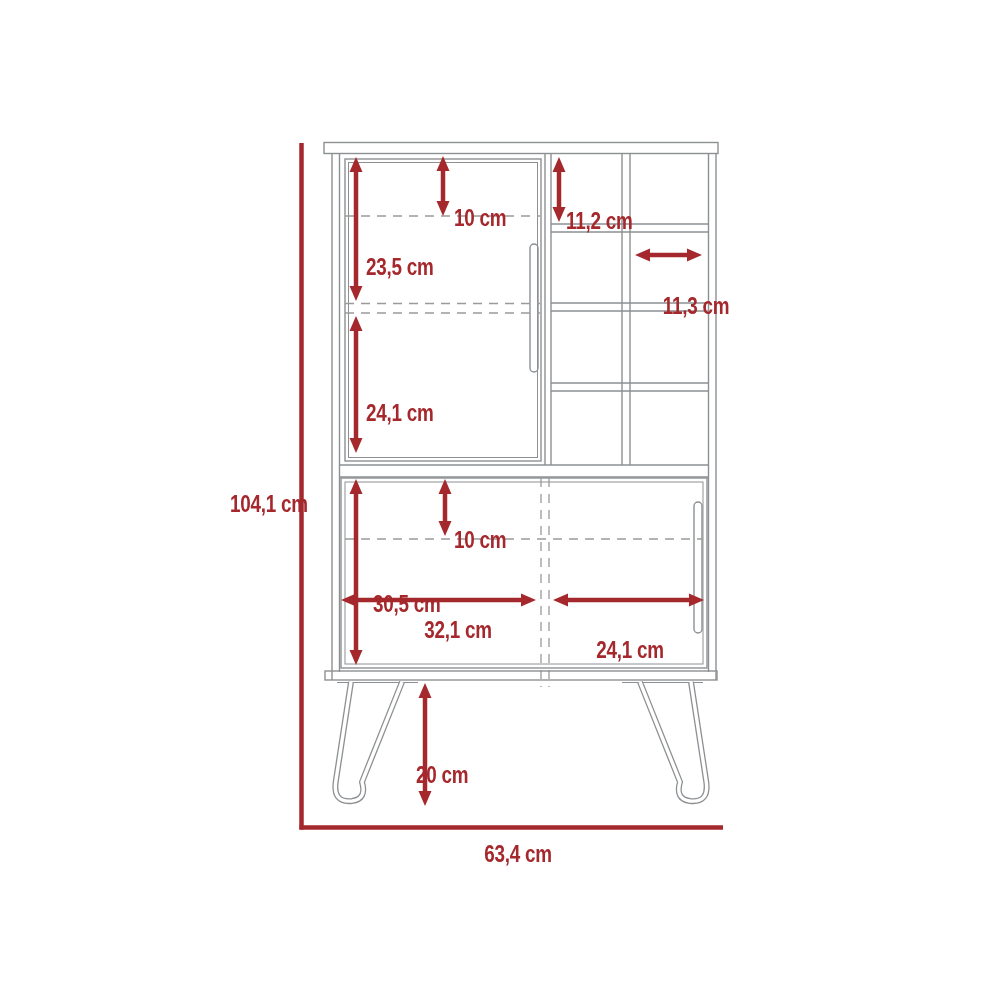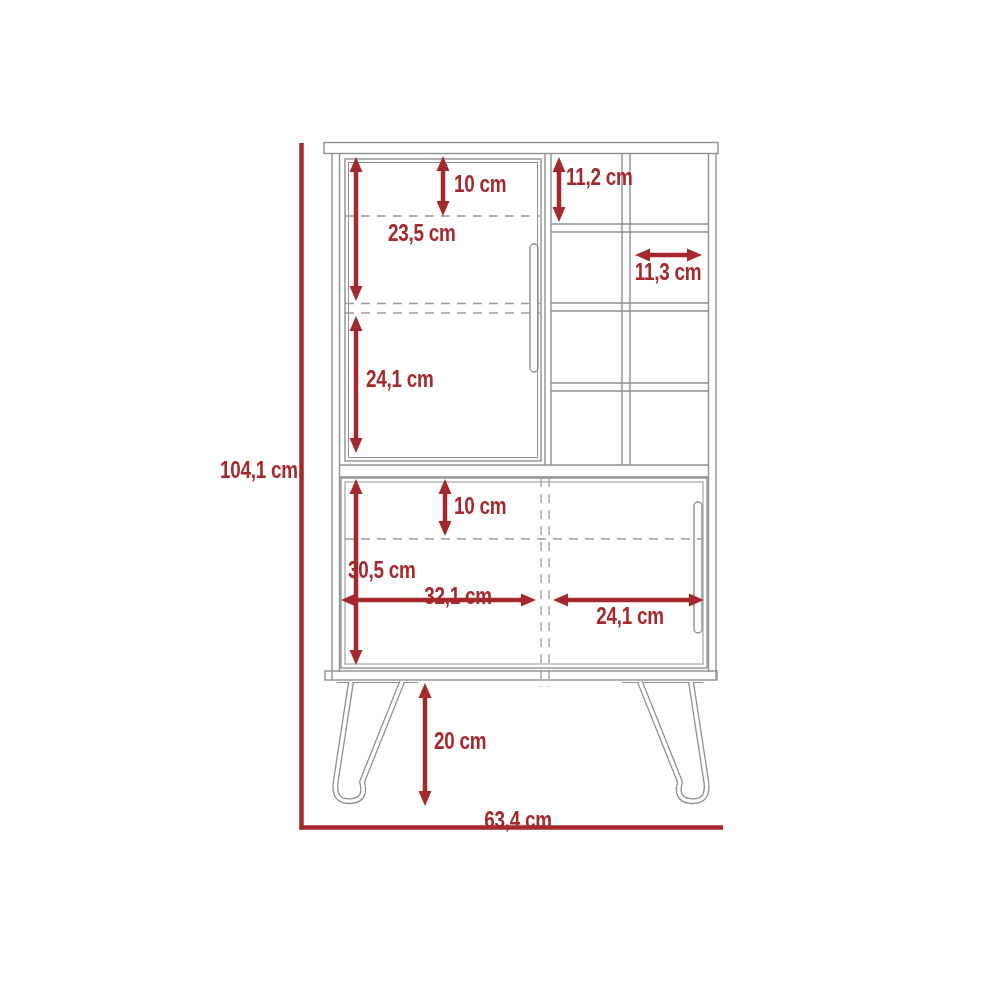--- a/index.html
+++ b/index.html
@@ -9,21 +9,21 @@
   }
   html,body{margin:0;padding:0;background:#fff;}
   .stage{
     position:relative;width:1000px;height:1000px;background:#fff;overflow:hidden;
     font-family:"Liberation Sans",sans-serif;
   }
   .stage svg{position:absolute;left:0;top:0;}
   .dim-label{
     position:absolute;color:var(--red);
     font:700 23px "Liberation Sans",sans-serif;
-    line-height:1;white-space:nowrap;
+    line-height:1;white-space:nowrap;margin-top:34px;
   }
   .dim-label > span{
     display:inline-block;transform:scaleX(.82);
     transform-origin:left top;letter-spacing:-.3px;
   }
   .dim-label.center{transform:translateX(-50%);}
   .dim-label.center > span{transform-origin:center top;}
 </style>
 </head>
 <body>
@@ -157,30 +157,30 @@
       </g>
 
       <g>
         <line x1="425" y1="693" x2="425" y2="796" stroke-width="4.5"></line>
         <polygon points="425,683 418.5,698 431.5,698" stroke="none"></polygon>
         <polygon points="425,806 418.5,791 431.5,791" stroke="none"></polygon>
       </g>
     </g>
   </svg>
 
-  <div class="dim-label" style="left:220px;top:459px"><span>104,1 cm</span></div>
+  <div class="dim-label" style="left:230px;top:459px"><span>104,1 cm</span></div>
   <div class="dim-label center" style="left:518px;top:809px"><span>63,4 cm</span></div>
 
   <div class="dim-label" style="left:454px;top:173px"><span>10 cm</span></div>
-  <div class="dim-label" style="left:388px;top:222px"><span>23,5 cm</span></div>
+  <div class="dim-label" style="left:366px;top:222px"><span>23,5 cm</span></div>
   <div class="dim-label" style="left:366px;top:368px"><span>24,1 cm</span></div>
 
-  <div class="dim-label" style="left:566px;top:166px"><span>11,2 cm</span></div>
-  <div class="dim-label center" style="left:668px;top:261px"><span>11,3 cm</span></div>
+  <div class="dim-label" style="left:566px;top:176px"><span>11,2 cm</span></div>
+  <div class="dim-label center" style="left:696px;top:261px"><span>11,3 cm</span></div>
 
   <div class="dim-label" style="left:454px;top:495px"><span>10 cm</span></div>
-  <div class="dim-label" style="left:348px;top:559px"><span>30,5 cm</span></div>
+  <div class="dim-label" style="left:373px;top:559px"><span>30,5 cm</span></div>
   <div class="dim-label center" style="left:458px;top:585px"><span>32,1 cm</span></div>
   <div class="dim-label center" style="left:630px;top:605px"><span>24,1 cm</span></div>
 
-  <div class="dim-label" style="left:434px;top:730px"><span>20 cm</span></div>
+  <div class="dim-label" style="left:416px;top:730px"><span>20 cm</span></div>
 
 </div>
 
 </body></html>

